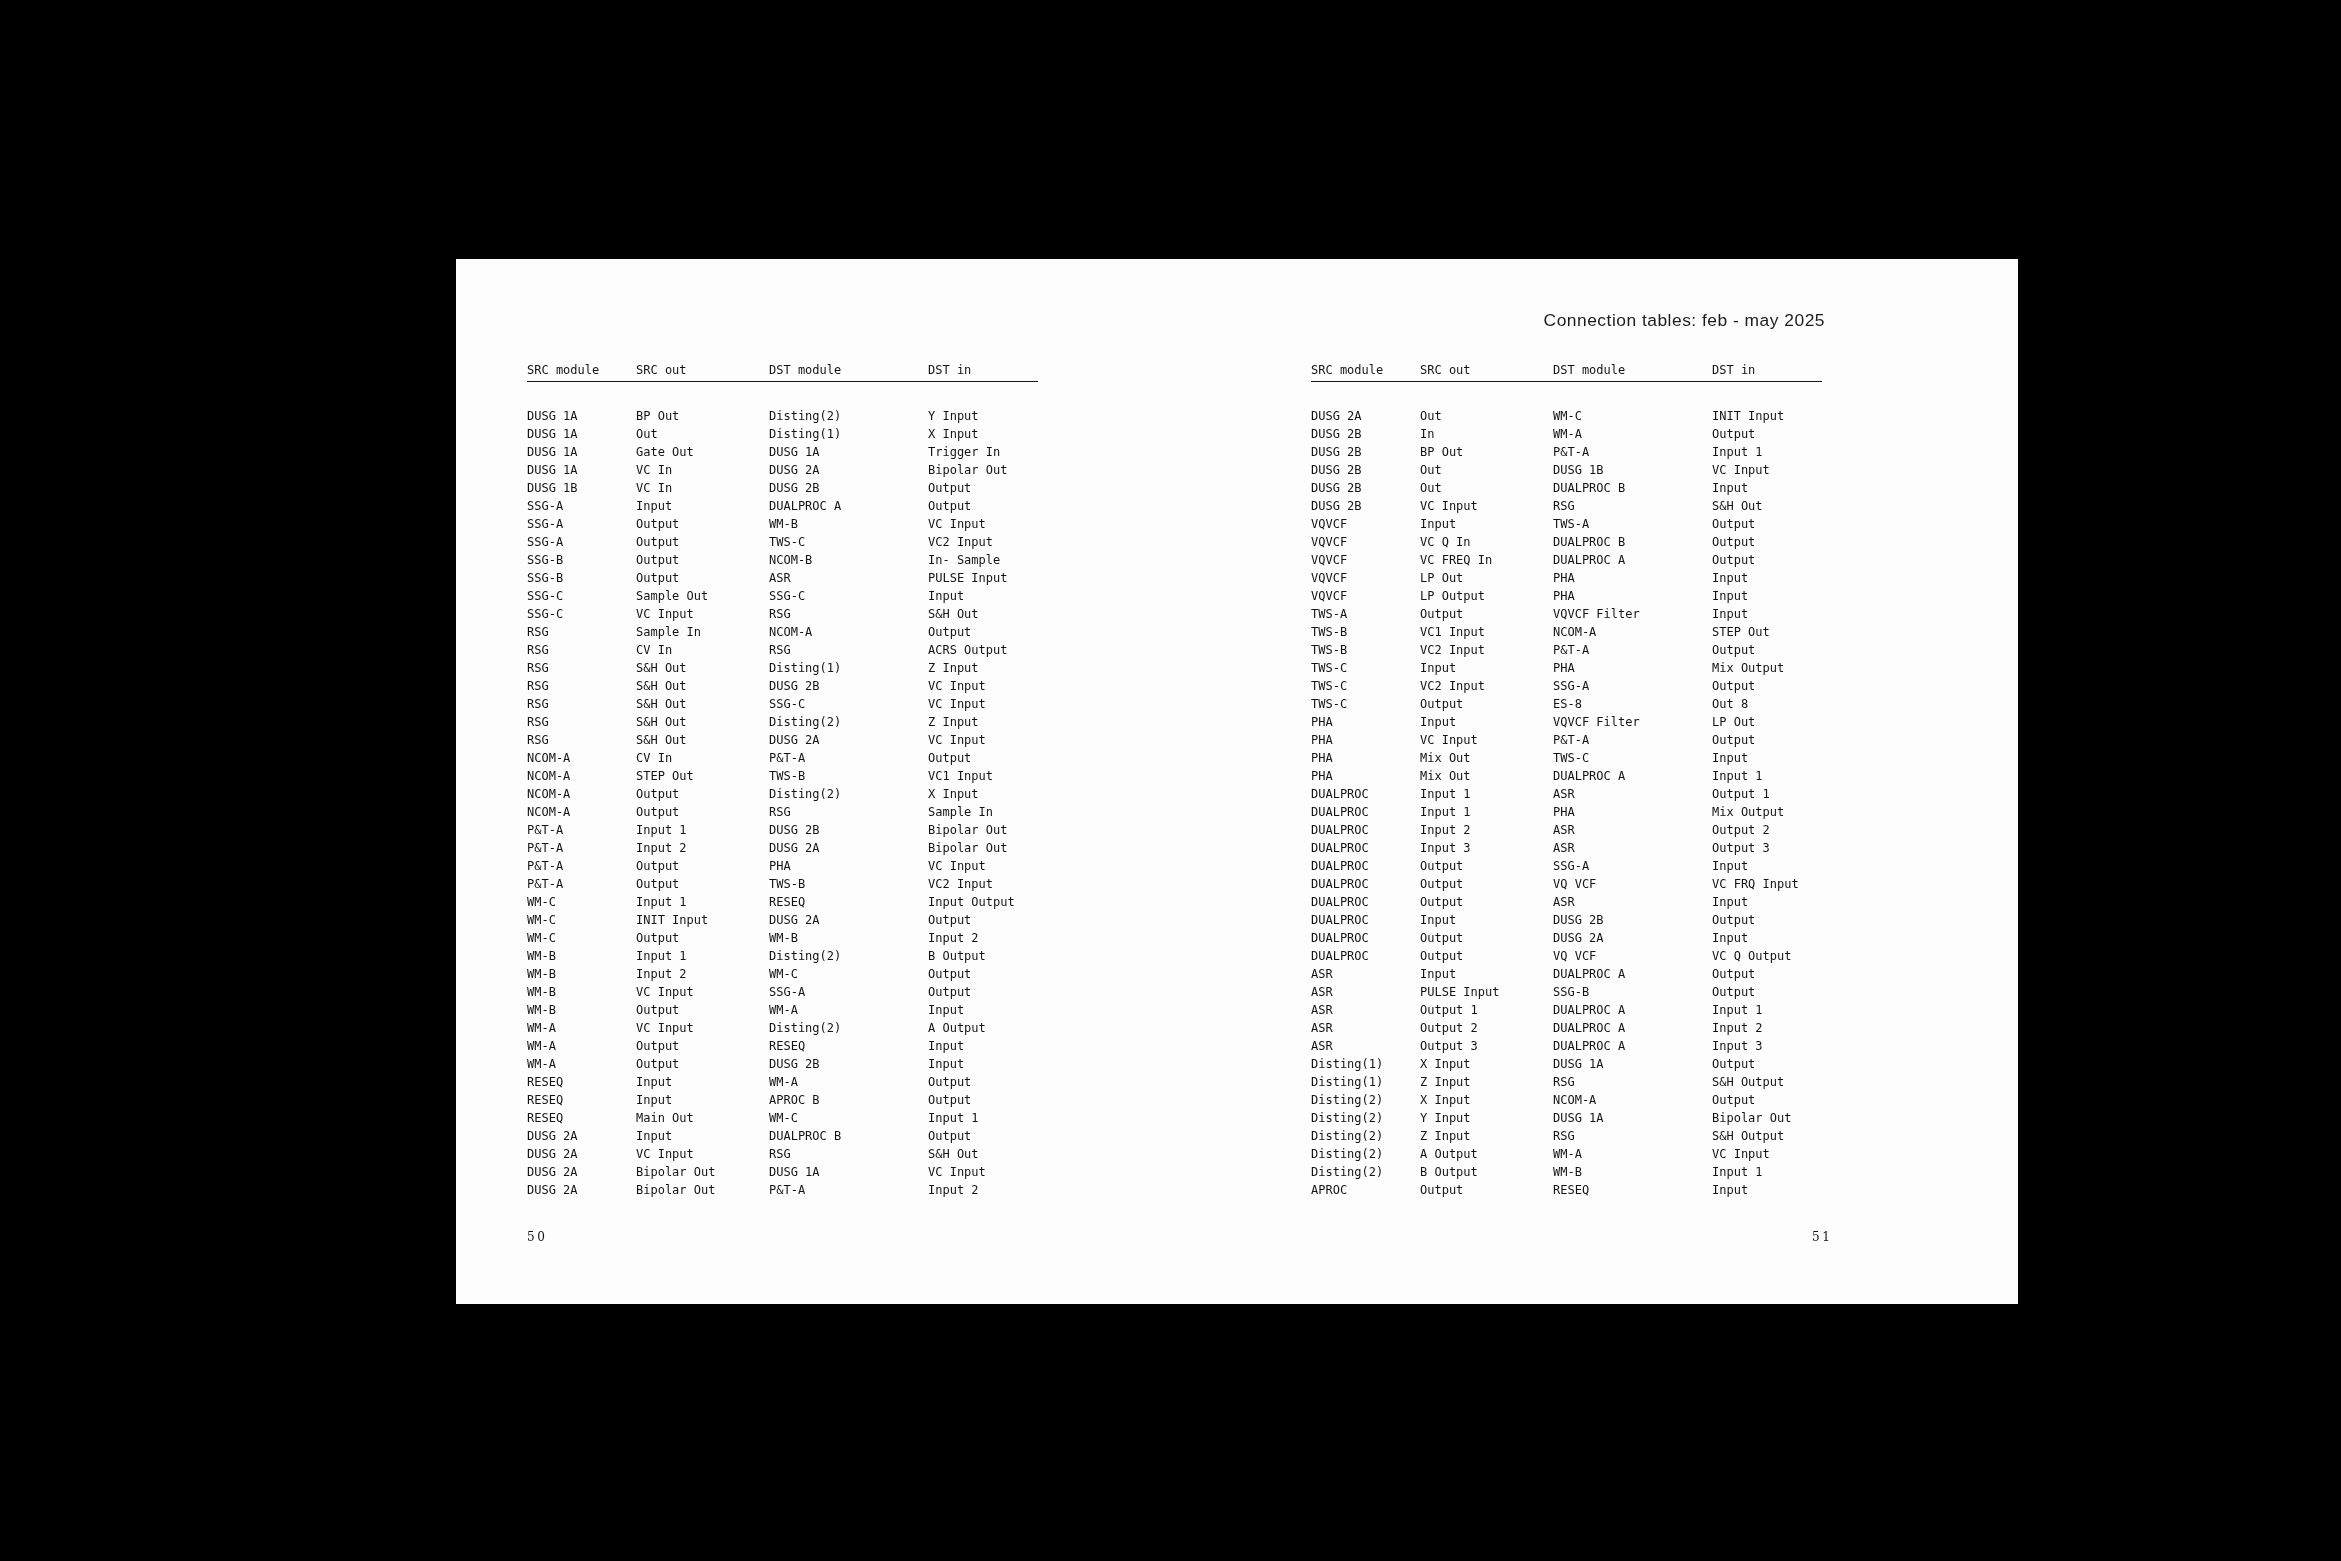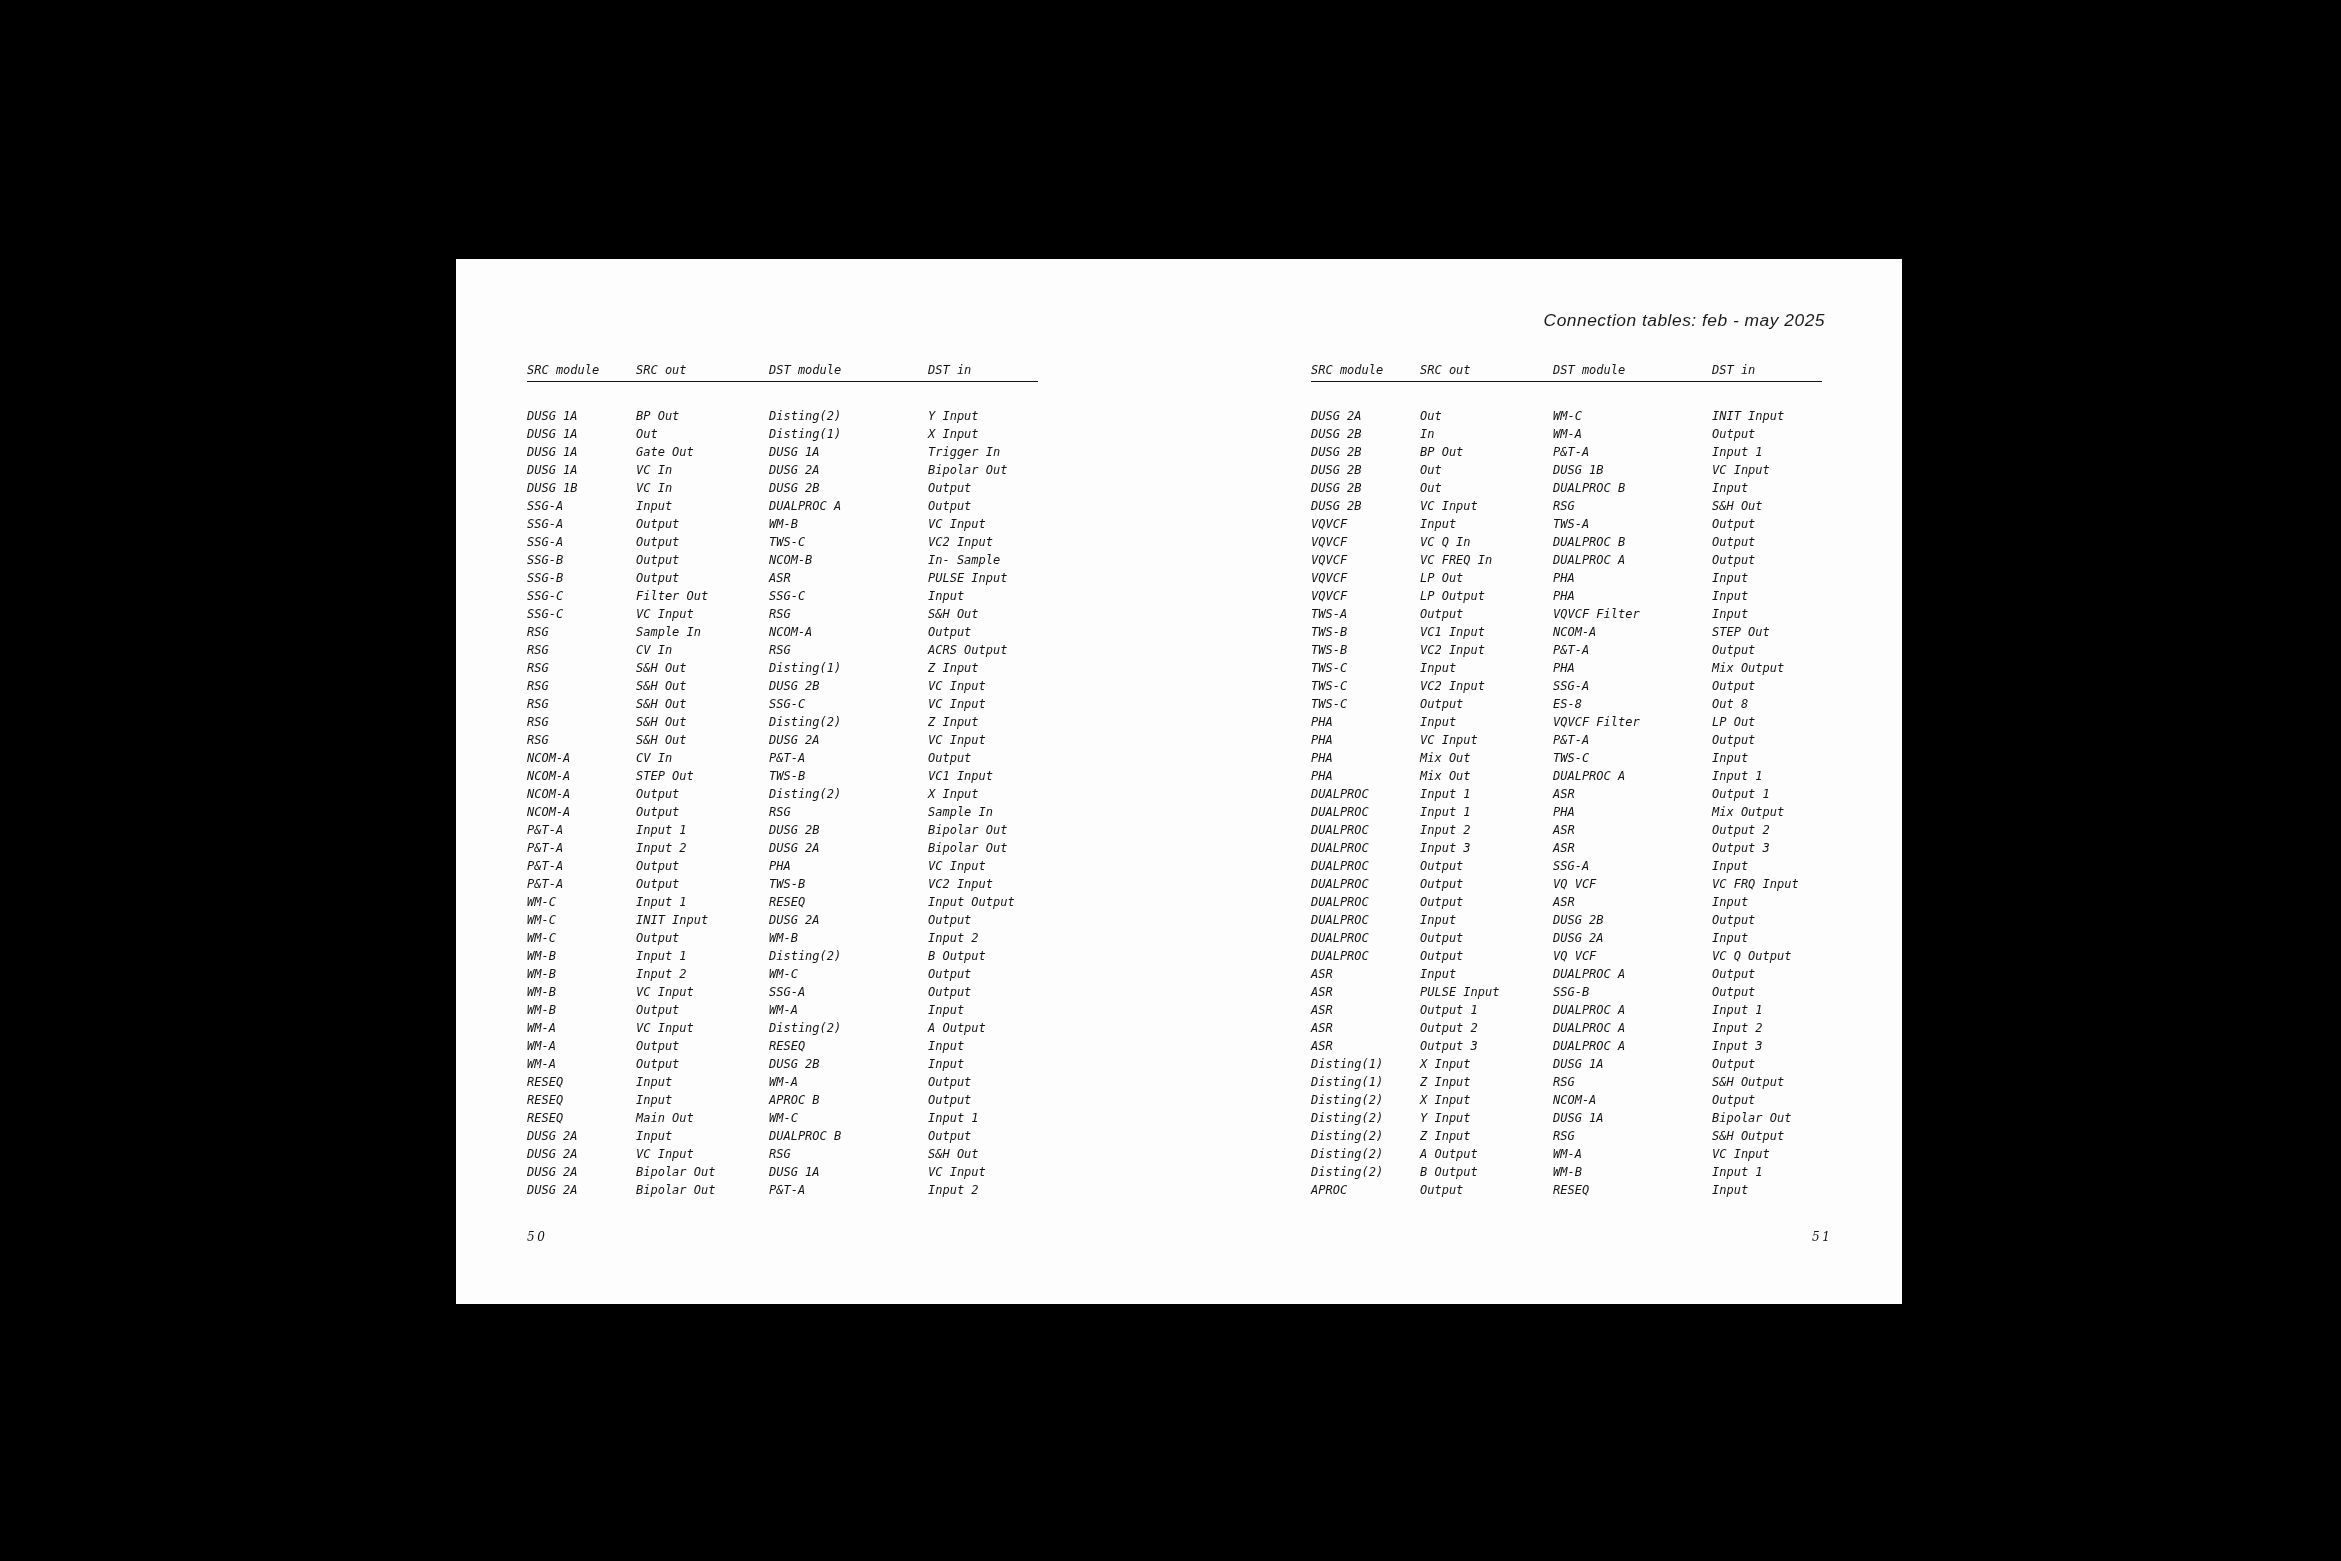--- a/index.html
+++ b/index.html
@@ -11,24 +11,23 @@
     height: 1561px;
     background: #000000;
     position: relative;
     font-family: "DejaVu Sans Mono", monospace;
     overflow: hidden;
   }
   .spread {
     position: absolute;
     left: 456px;
     top: 259px;
-    width: 1446px;
+    width: 1562px;
     height: 1045px;
     background: #fdfdfd;
-    font-style: italic;
   }
   .doc-title {
     position: absolute;
     top: 51px;
     left: 0;
     width: 1369px;
     text-align: right;
     font-family: "Liberation Sans", sans-serif;
     font-size: 17.4px;
     letter-spacing: 0.5px;
@@ -145,21 +144,21 @@
           <div class="cell">In- Sample</div>
         </div>
         <div class="row">
           <div class="cell">SSG-B</div>
           <div class="cell">Output</div>
           <div class="cell">ASR</div>
           <div class="cell">PULSE Input</div>
         </div>
         <div class="row">
           <div class="cell">SSG-C</div>
-          <div class="cell">Filter Out</div>
+          <div class="cell">Sample Out</div>
           <div class="cell">SSG-C</div>
           <div class="cell">Input</div>
         </div>
         <div class="row">
           <div class="cell">SSG-C</div>
           <div class="cell">VC Input</div>
           <div class="cell">RSG</div>
           <div class="cell">S&amp;H Out</div>
         </div>
         <div class="row">

